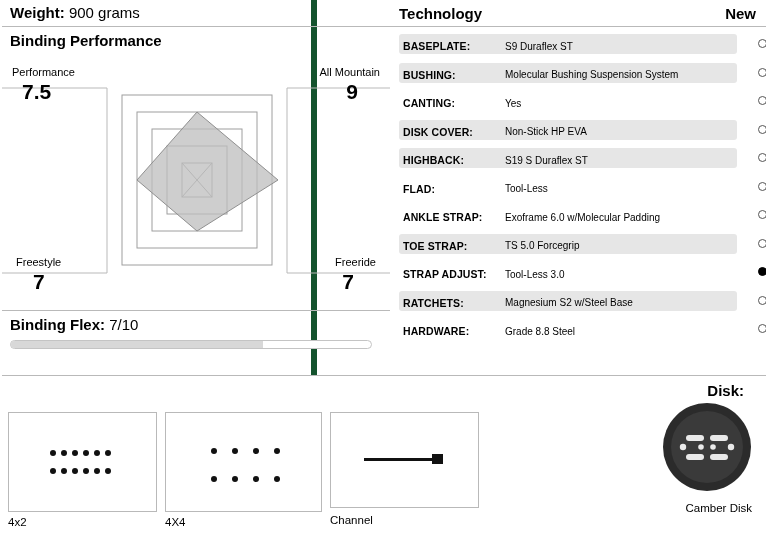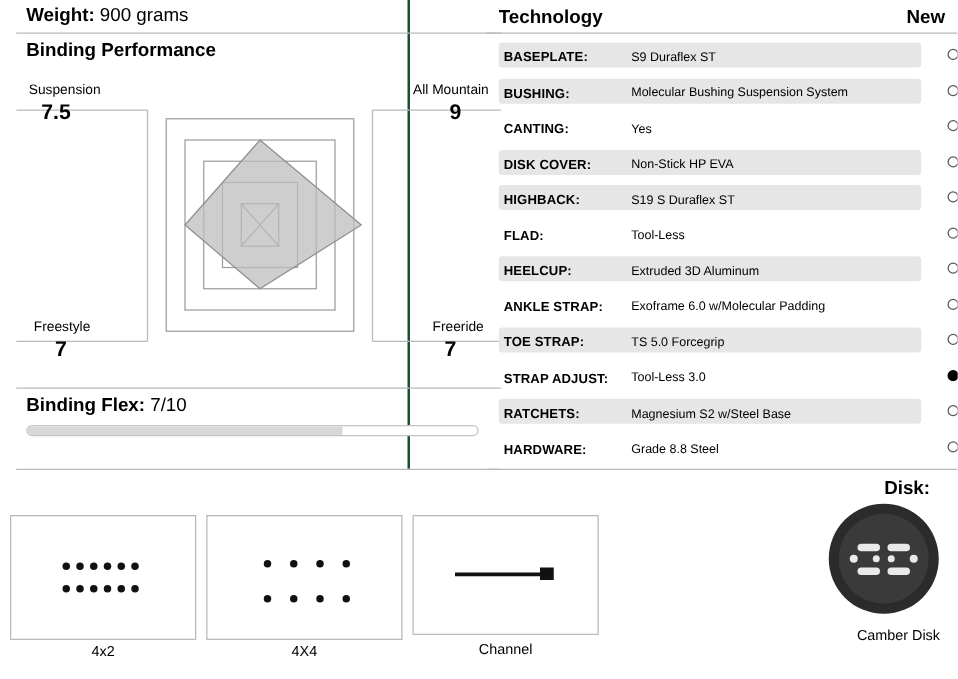--- a/index.html
+++ b/index.html
@@ -12,23 +12,23 @@
     overflow: hidden;
   }
   .page {
     position: relative;
     width: 766px; height: 543px;
   }
 
   
   .left-col {
     position: absolute;
-    left: 13px; top: 0;
+    left: 2px; top: 0;
     width: 315px; height: 375px;
-    border-right: 2px solid #14532d;
+    border-right: 6px solid #14532d;
   }
   .weight-row {
     position: absolute;
     left: 8px; top: 4px;
     font-size: 15px;
   }
   .weight-label { font-weight: bold; }
   .weight-value { font-weight: normal; }
   .hr-under-weight {
     position: absolute;
@@ -49,21 +49,21 @@
   }
   .radar-svg { position: absolute; left: 0; top: 0; }
 
   .corner-label {
     position: absolute;
     font-size: 11px;
     color: #000;
   }
   .corner-value {
     position: absolute;
-    font-size: 17px;
+    font-size: 21px;
     font-weight: bold;
   }
   .cl-tl { left: 10px; top: 8px; }
   .cv-tl { left: 20px; top: 22px; }
   .cl-tr { right: 10px; top: 8px; }
   .cv-tr { right: 32px; top: 22px; }
   .cl-bl { left: 14px; top: 198px; }
   .cv-bl { left: 31px; top: 212px; }
   .cl-br { right: 14px; top: 198px; }
   .cv-br { right: 36px; top: 212px; }
@@ -204,21 +204,20 @@
     position: absolute;
     border: 1px solid #b9b9b9;
     background: #fff;
   }
   .cb1 { left: 0;   top: 0; width: 149px; height: 100px; }
   .cb2 { left: 157px; top: 0; width: 157px; height: 100px; }
   .cb3 { left: 322px; top: 0; width: 149px; height: 96px; }
   .compat-cap {
     position: absolute;
     font-size: 11.5px;
-    text-align: center;
   }
   .cap1 { left: 0;   top: 104px; width: 149px; }
   .cap2 { left: 157px; top: 104px; width: 157px; }
   .cap3 { left: 322px; top: 102px; width: 149px; }
 
   .disk-wrap {
     position: absolute;
     right: 14px; top: 402px;
     width: 120px; text-align: right;
   }
@@ -261,21 +260,21 @@
         </g>
 
         <g stroke="#9e9e9e" stroke-width="1">
           <line x1="180" y1="105" x2="210" y2="139"></line>
           <line x1="210" y1="105" x2="180" y2="139"></line>
         </g>
 
         <polygon points="195,54 276,122 195,173 135,122" fill="#bdbdbd" fill-opacity="0.75" stroke="#8f8f8f" stroke-width="1"></polygon>
       </svg>
 
-      <div class="corner-label cl-tl">Suspension</div>
+      <div class="corner-label cl-tl">Performance</div>
       <div class="corner-value cv-tl">7.5</div>
 
       <div class="corner-label cl-tr">All Mountain</div>
       <div class="corner-value cv-tr">9</div>
 
       <div class="corner-label cl-bl">Freestyle</div>
       <div class="corner-value cv-bl">7</div>
 
       <div class="corner-label cl-br">Freeride</div>
       <div class="corner-value cv-br">7</div>
@@ -328,26 +327,20 @@
         <div class="tech-row">
           <div class="tech-pill shade"></div>
           <div class="tech-key">HIGHBACK:</div>
           <div class="tech-val">S19 S Duraflex ST</div>
           <div class="tech-dot"></div>
         </div>
         <div class="tech-row">
           <div class="tech-pill plain"></div>
           <div class="tech-key">FLAD:</div>
           <div class="tech-val">Tool-Less</div>
-          <div class="tech-dot"></div>
-        </div>
-        <div class="tech-row">
-          <div class="tech-pill shade"></div>
-          <div class="tech-key">HEELCUP:</div>
-          <div class="tech-val">Extruded 3D Aluminum</div>
           <div class="tech-dot"></div>
         </div>
         <div class="tech-row">
           <div class="tech-pill plain"></div>
           <div class="tech-key">ANKLE STRAP:</div>
           <div class="tech-val">Exoframe 6.0 w/Molecular Padding</div>
           <div class="tech-dot"></div>
         </div>
         <div class="tech-row">
           <div class="tech-pill shade"></div>

